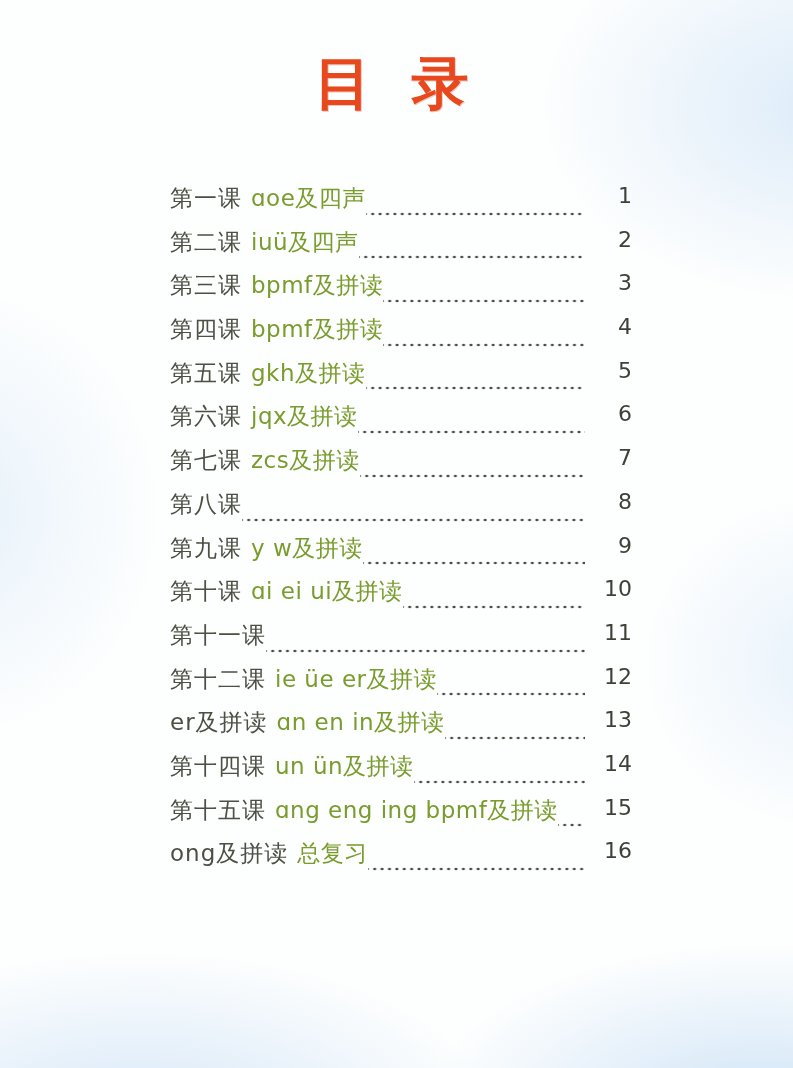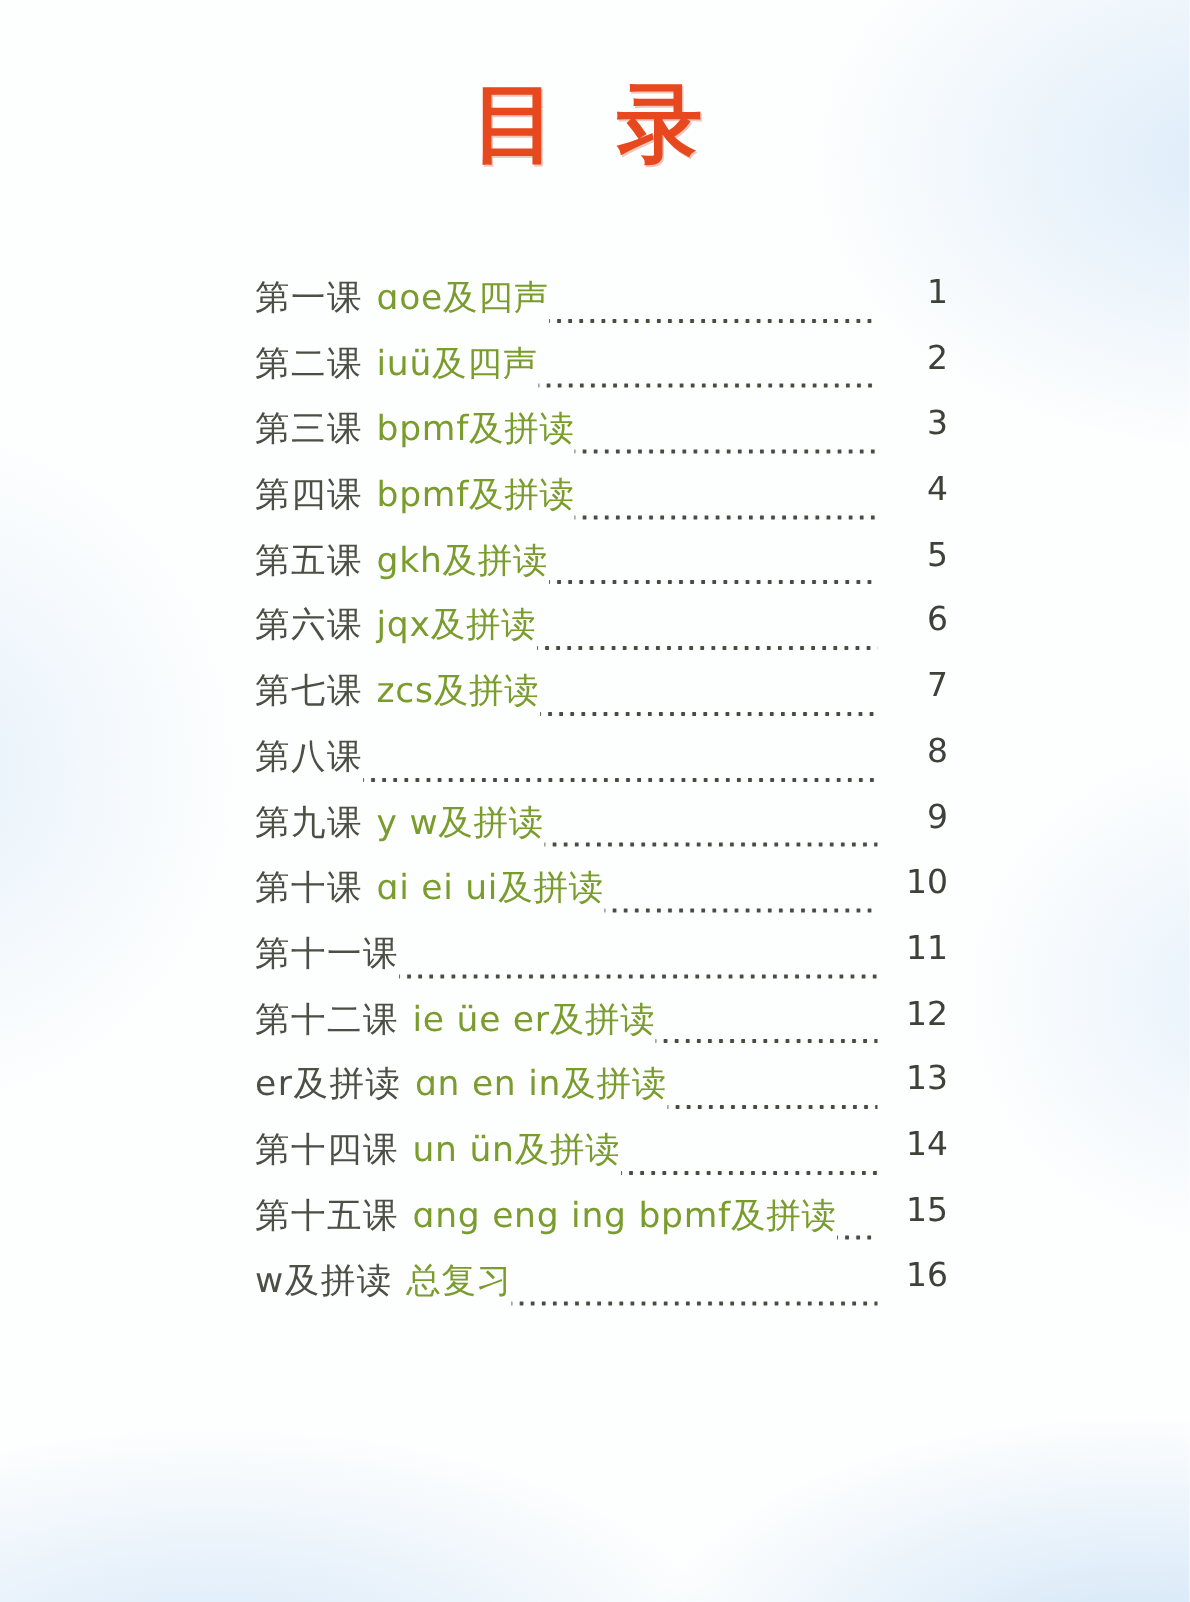--- a/index.html
+++ b/index.html
@@ -178,19 +178,19 @@
   </div>
 
   <div class="toc-row">
     <span class="lesson-prefix">第十五课</span>
     <span class="lesson-title">ɑng eng ing bpmf及拼读</span>
     <span class="dot-leader"></span>
     <span class="page-num">15</span>
   </div>
 
   <div class="toc-row">
-    <span class="lesson-prefix">w及拼读</span>
+    <span class="lesson-prefix">ong及拼读</span>
     <span class="lesson-title">总复习</span>
     <span class="dot-leader"></span>
     <span class="page-num">16</span>
   </div>
 </div>
 </div>
 
 </body></html>

